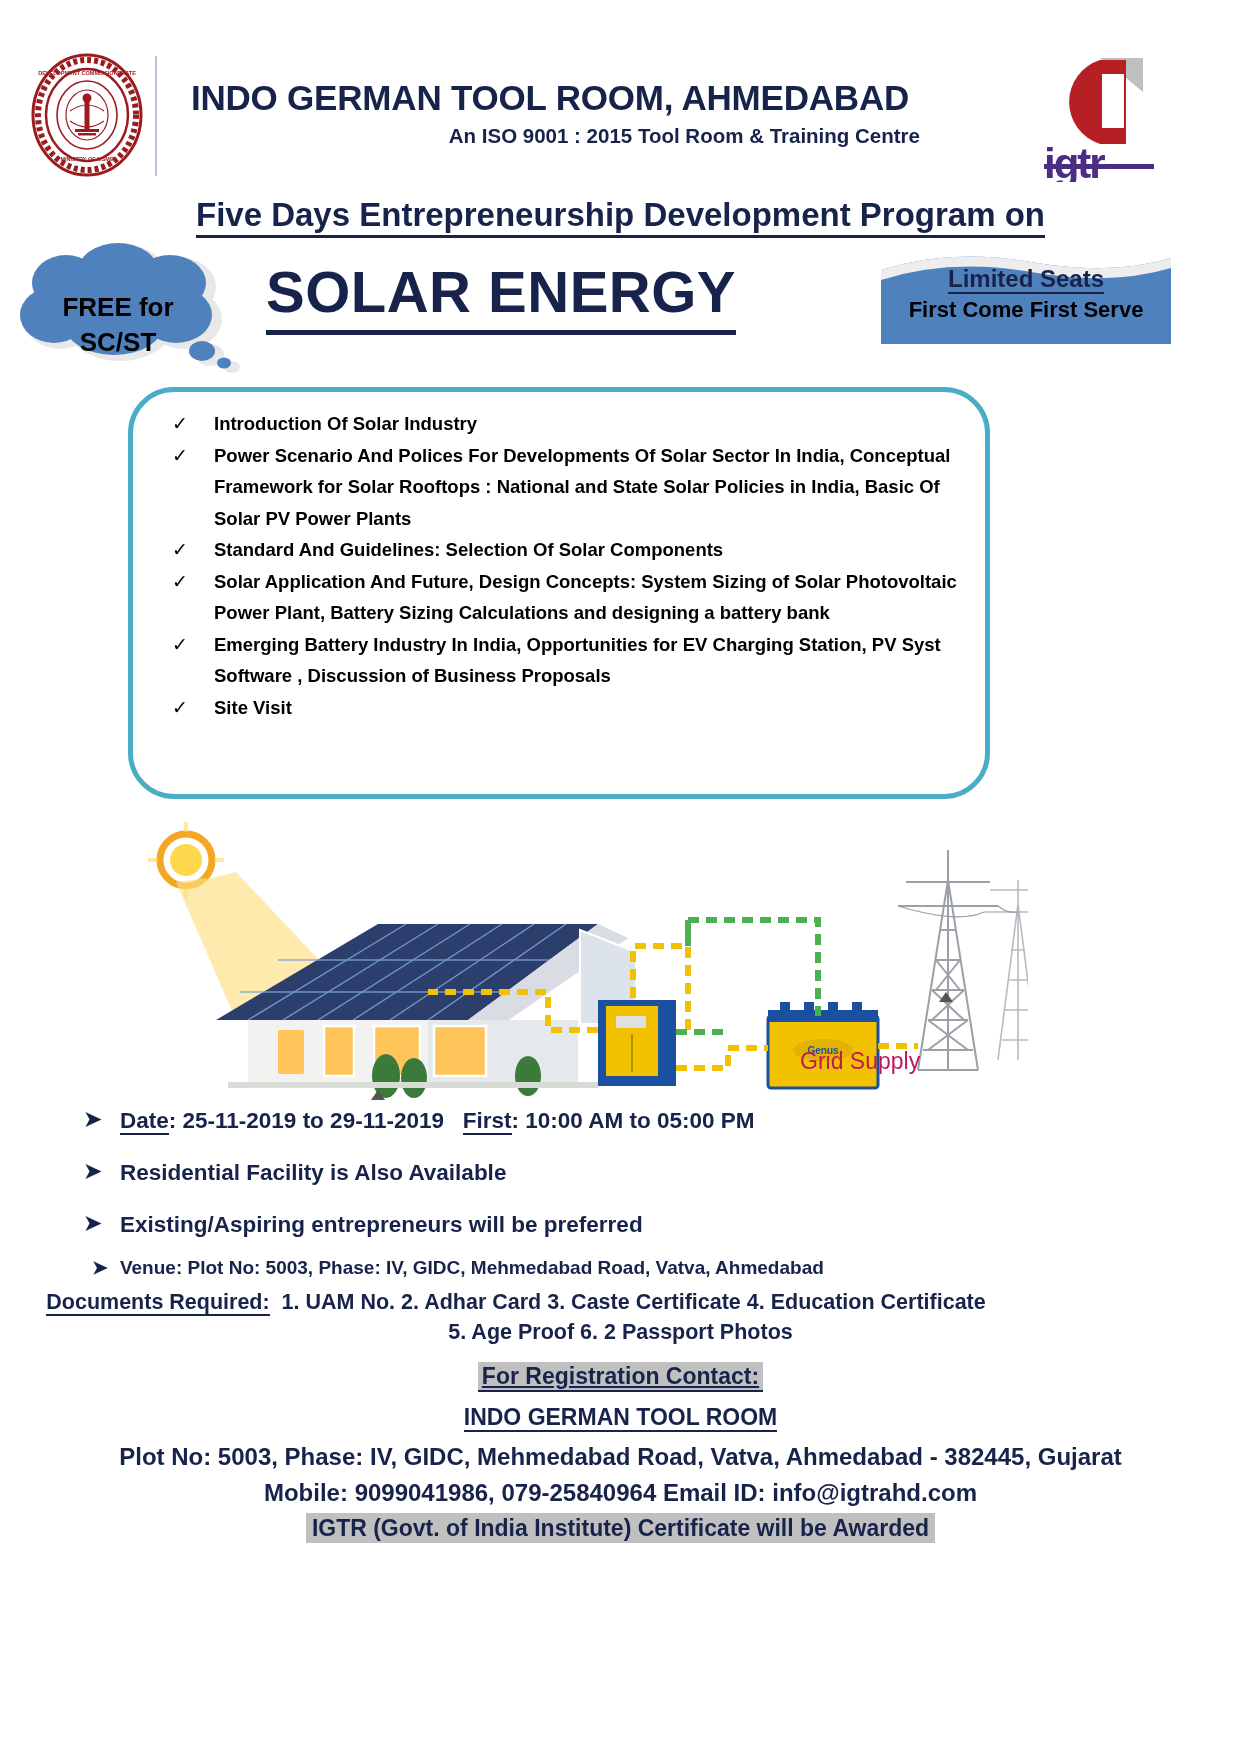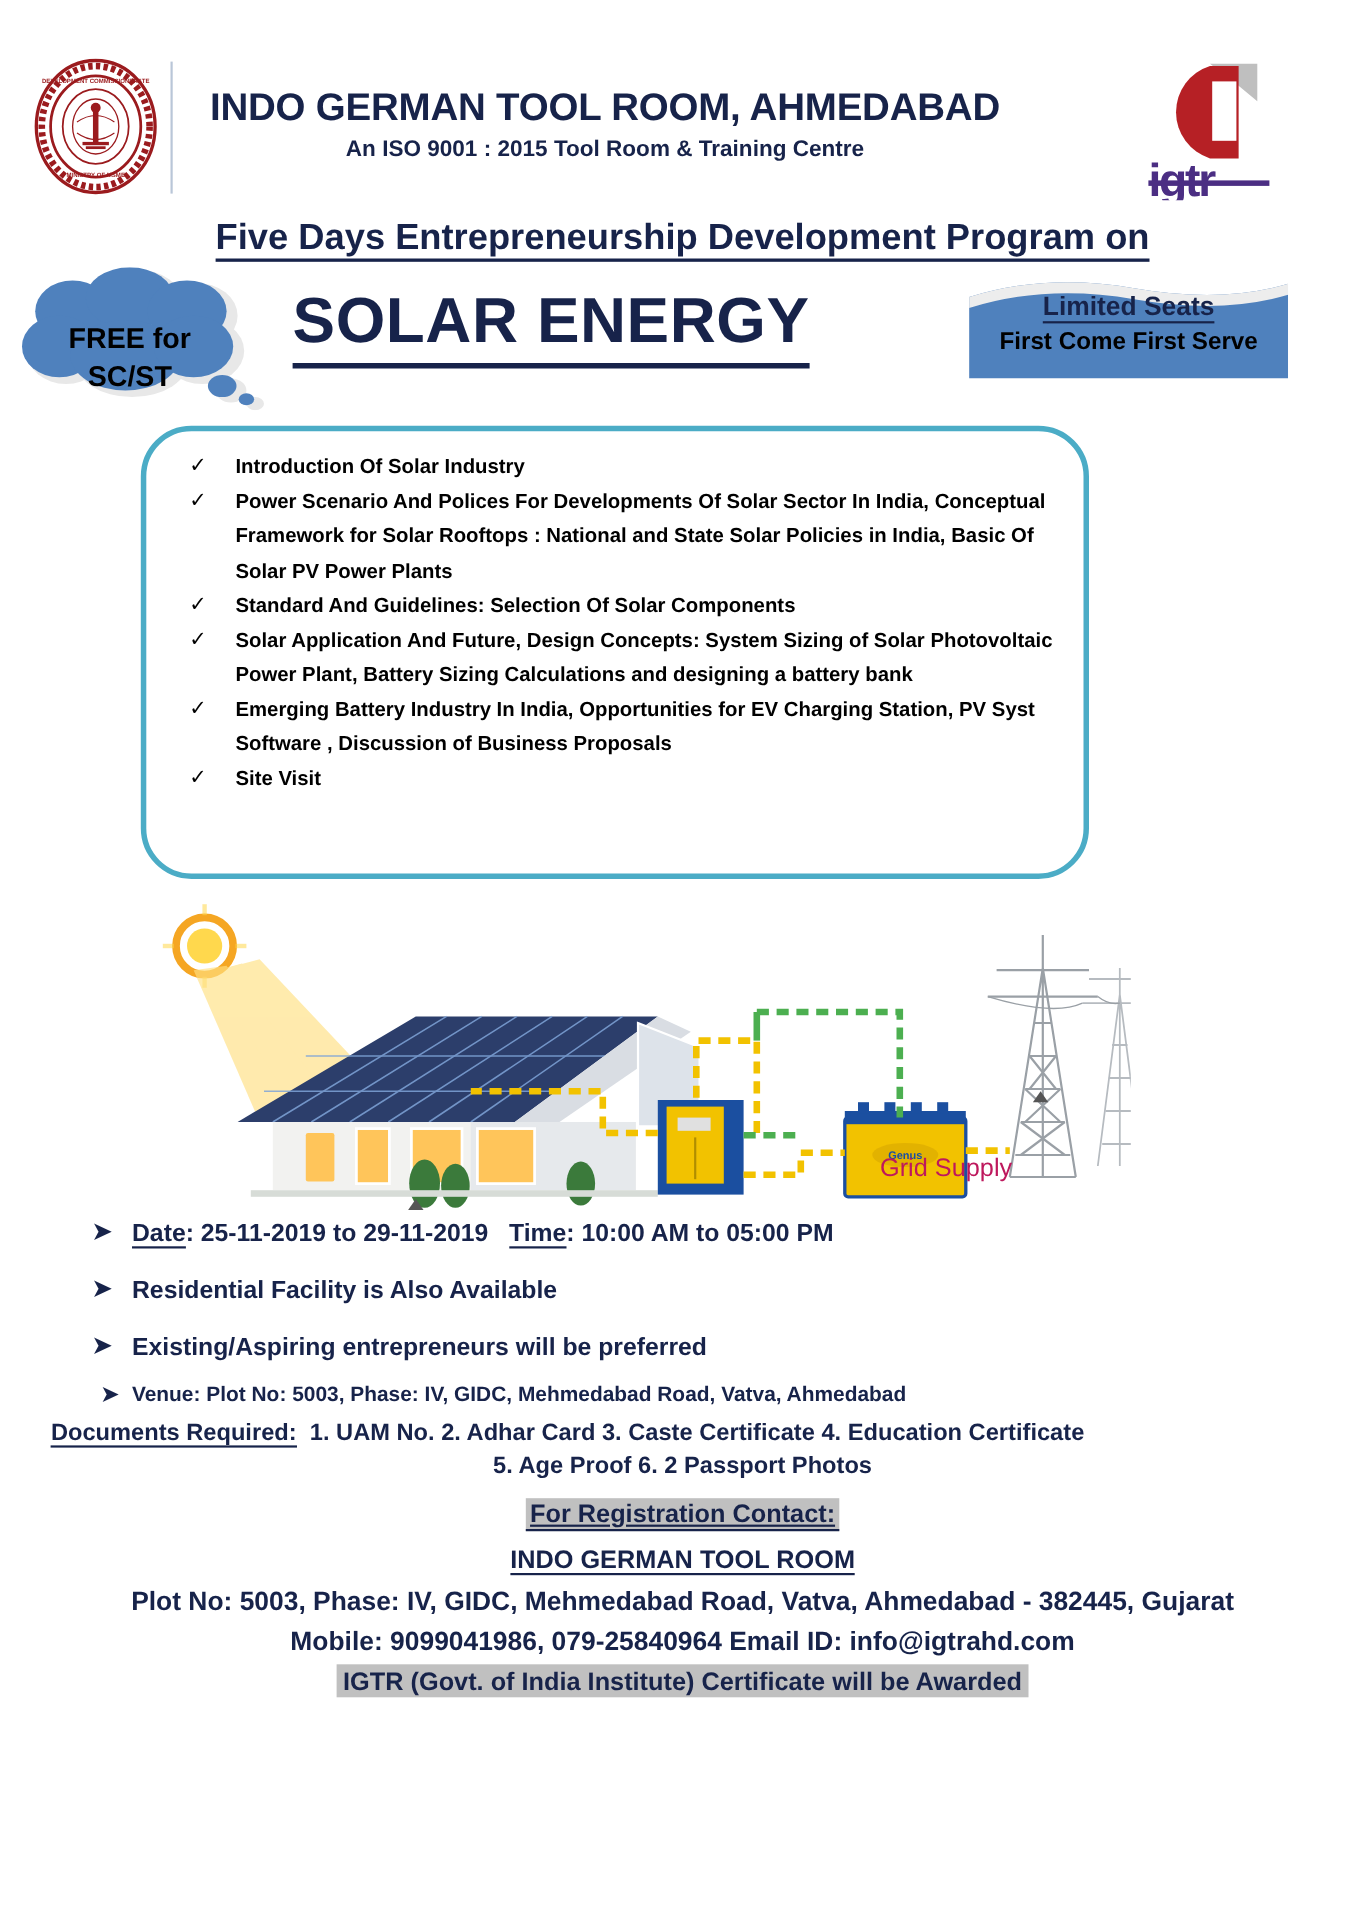--- a/index.html
+++ b/index.html
@@ -41,21 +41,21 @@
     font-size: 35px;
     font-weight: bold;
     color: #17234a;
     letter-spacing: -0.2px;
     white-space: nowrap;
   }
   .org-sub {
     position: absolute;
     left: 180px; top: 76px;
     width: 740px;
-    text-align: center;
+    text-align: right;
     font-size: 20.5px;
     font-weight: bold;
     color: #17234a;
   }
   .igtr-logo {
     position: absolute;
     right: 78px; top: 4px;
     width: 125px; height: 130px;
   }
 
@@ -516,21 +516,21 @@
       <polygon points="250,270 257,280 243,280"></polygon>
       <polygon points="818,172 825,182 811,182"></polygon>
     </g>
   </svg>
 </div>
 <div class="grid-label">Grid Supply</div>
 
 <div class="details">
   <div class="detail-row">
     <span class="arrow">➤</span>
-    <span class="u">Date</span><span>: 25-11-2019 to 29-11-2019</span>&nbsp;&nbsp;&nbsp;<span class="u">Time</span><span>: 10:00 AM to 05:00 PM</span>
+    <span class="u">Date</span><span>: 25-11-2019 to 29-11-2019</span>&nbsp;&nbsp;&nbsp;<span class="u">First</span><span>: 10:00 AM to 05:00 PM</span>
   </div>
   <div class="detail-row">
     <span class="arrow">➤</span>
     <span>Residential Facility is Also Available</span>
   </div>
   <div class="detail-row">
     <span class="arrow">➤</span>
     <span>Existing/Aspiring entrepreneurs will be preferred</span>
   </div>
 </div>

